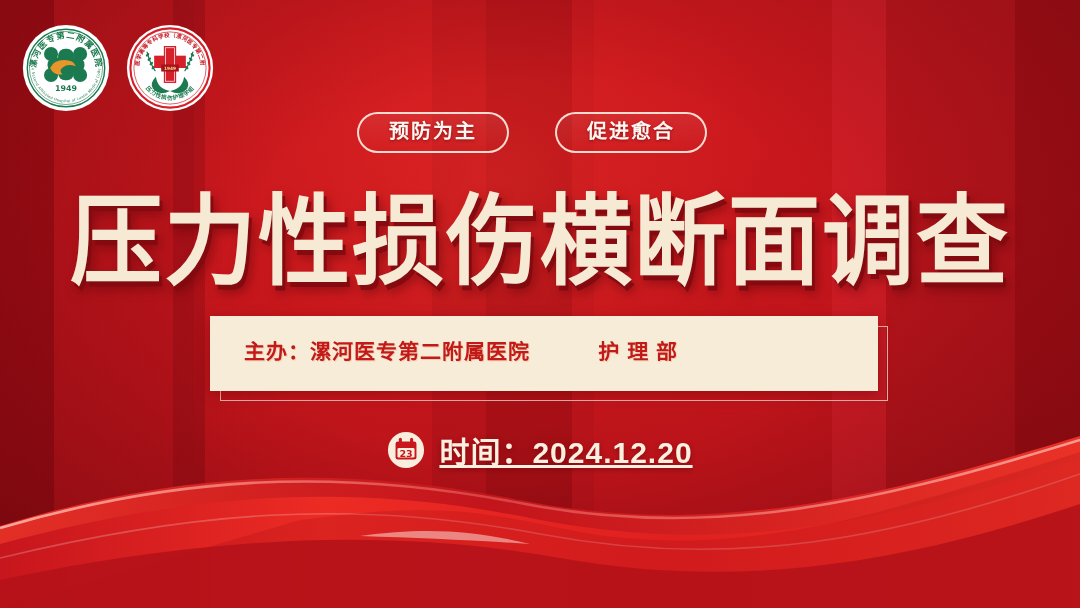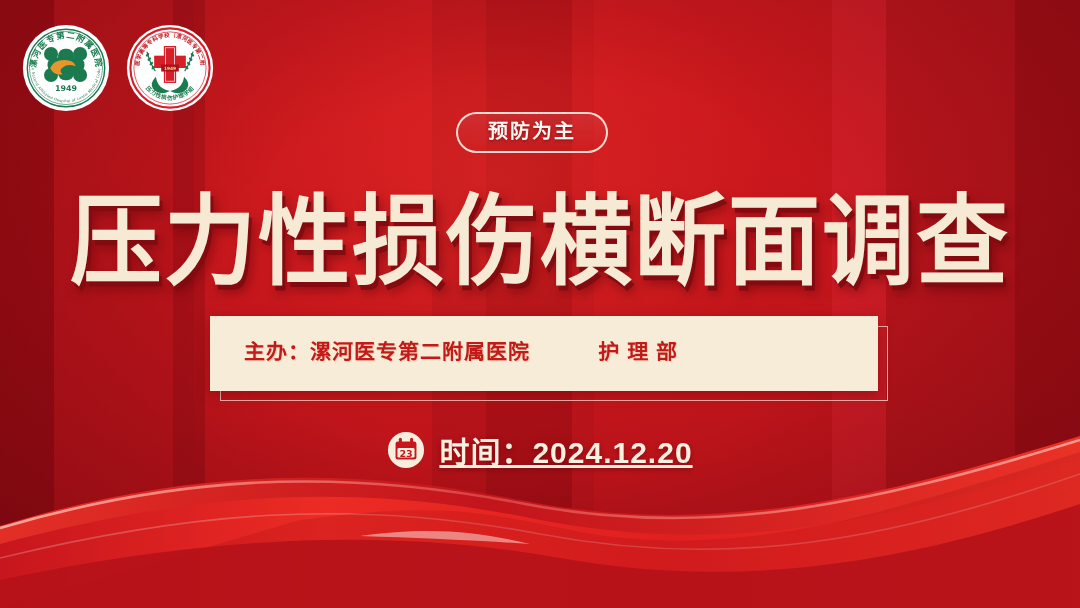--- a/index.html
+++ b/index.html
@@ -200,20 +200,21 @@
           <path d="M34 60 q2 14 16 16 q-12 6 -19 -2 q-5 -6 3 -14 z"></path>
           <path d="M66 60 q-2 14 -16 16 q12 6 19 -2 q5 -6 -3 -14 z"></path>
         </g>
       </svg>
     </div>
 
   </div>
 
   <div class="badges">
     <div class="badge">预防为主</div>
+    <div class="badge">促进愈合</div>
   </div>
 
   <div class="title">压力性损伤横断面调查</div>
 
   <div class="infowrap">
     <div class="infobox">
       <div class="ghost"></div>
       <div class="panel">
         <div class="info-line">主办：漯河医专第二附属医院          护 理 部</div>
       </div>

